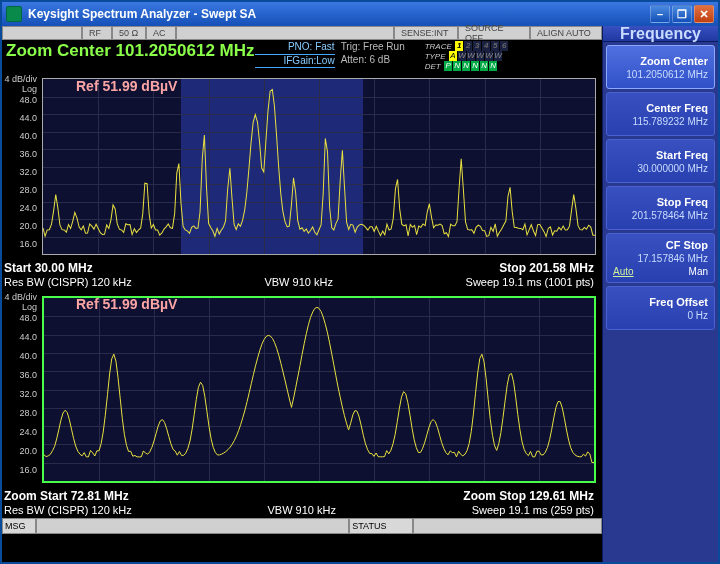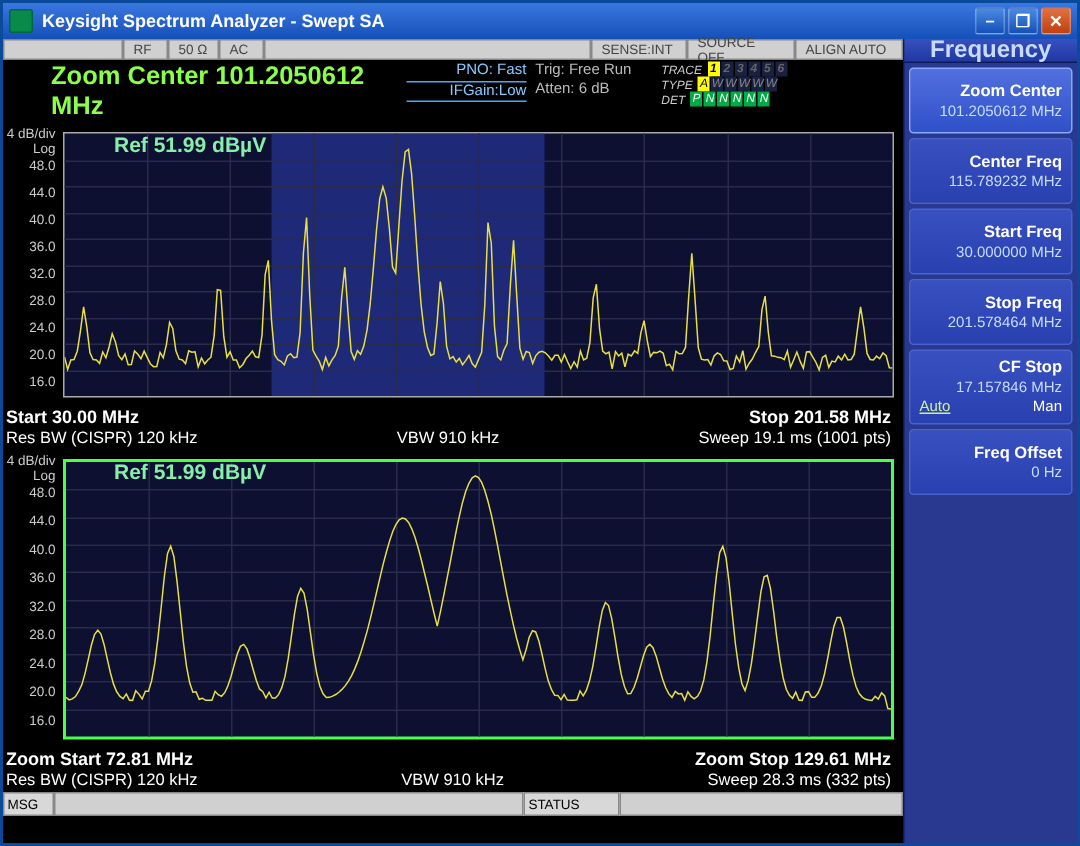--- a/index.html
+++ b/index.html
@@ -76,21 +76,20 @@
     height: 14px;
   }
 
   .inforow {
     display: flex;
     background: #000;
     color: #bbb;
     font-size: 10px;
     padding: 1px 4px;
     align-items: flex-start;
-    margin-left: 28px;
   }
   .inforow .zoomcenter {
     color: #8aff4a;
     font-size: 17px;
     font-weight: bold;
     flex: 0 0 42%;
   }
   .inforow .col { flex: 1; line-height: 1.25; }
   .tracebox {
     flex: 0 0 110px;
@@ -132,21 +131,21 @@
   .highlight {
     position: absolute;
     top:0; bottom:0;
     background: #2838a0;
     opacity: 0.65;
   }
 
   .reftext {
     position: absolute;
     top: 6px; left: 72px;
-    color: #86efac;
+    color: #fca5a5;
     font-size: 14px; font-weight: bold;
   }
   .yaxis {
     position: absolute;
     left: 0; width: 36px; top: 4px; bottom: 35px;
     color: #ccc;
     font-size: 9px;
     text-align: right;
   }
   .yaxis .ylabel { position: absolute; right: 3px; }
@@ -365,21 +364,21 @@
         </div>
         <div class="reftext">Ref 51.99 dBµV</div>
         <div class="plot-footer1">
           <div class="line">
             <span>Zoom Start 72.81 MHz</span>
             <span>Zoom Stop 129.61 MHz</span>
           </div>
           <div class="line sub">
             <span>Res BW (CISPR)  120 kHz</span>
             <span>VBW 910 kHz</span>
-            <span>Sweep  28.3 ms (332 pts)</span>
+            <span>Sweep  19.1 ms (259 pts)</span>
           </div>
         </div>
       </div>
 
       <div class="statusbar">
         <div class="cell" style="width:34px">MSG</div>
         <div class="fill"></div>
         <div class="cell" style="width:64px">STATUS</div>
         <div class="fill" style="flex:0.6"></div>
       </div>

